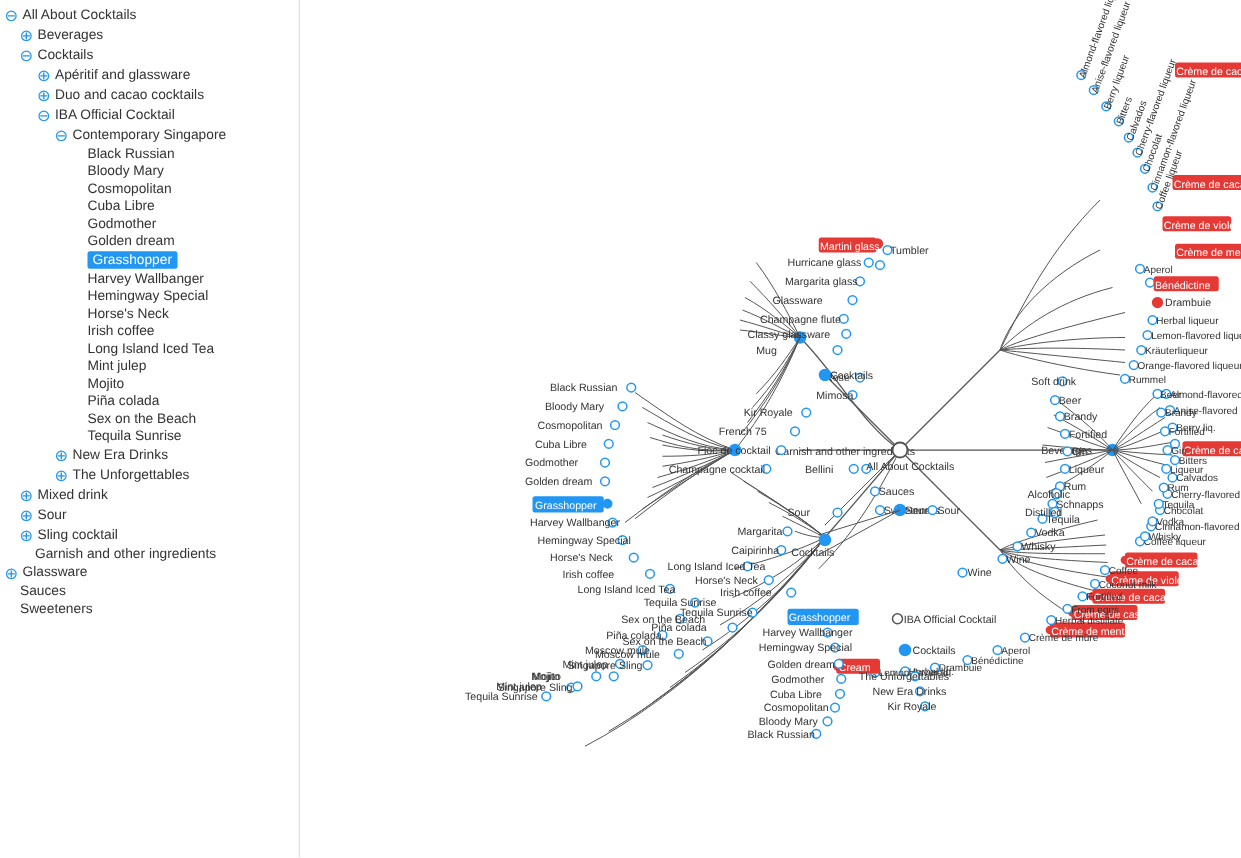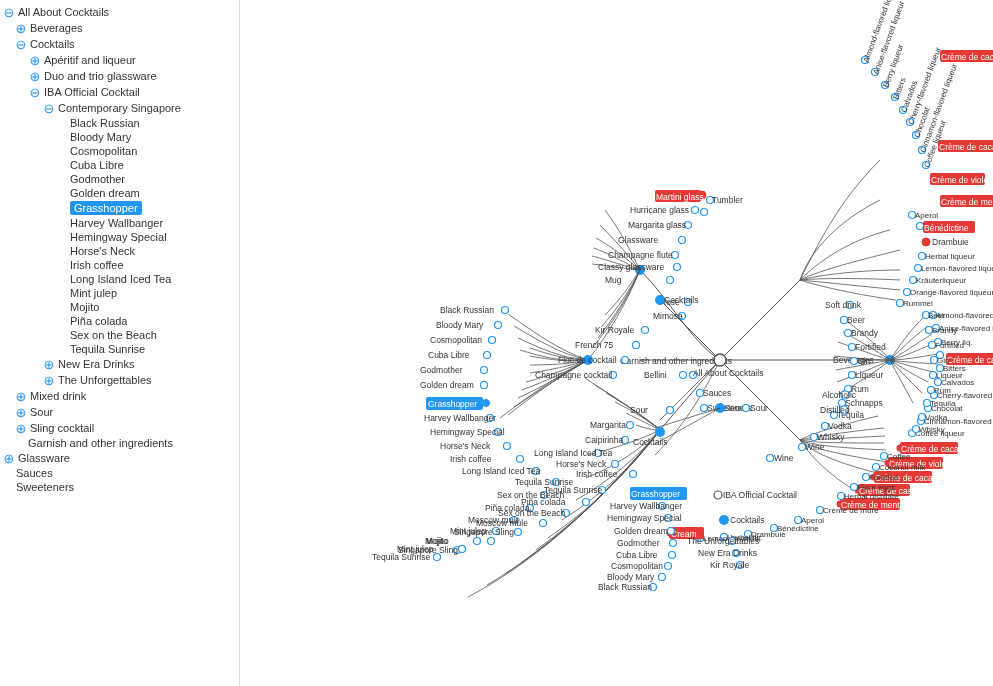--- a/index.html
+++ b/index.html
@@ -51,27 +51,27 @@
       <div class="tree-item indent-1">
         <span class="icon">
           <span class="icon-circle-minus">⊖</span>
         </span>
         <span class="label">Cocktails</span>
       </div>
       <div class="tree-item indent-2">
         <span class="icon">
           <span class="icon-circle-plus">⊕</span>
         </span>
-        <span class="label">Apéritif and liqueur</span>
+        <span class="label">Apéritif and glassware</span>
       </div>
       <div class="tree-item indent-2">
         <span class="icon">
           <span class="icon-circle-plus">⊕</span>
         </span>
-        <span class="label">Duo and trio glassware</span>
+        <span class="label">Duo and cacao cocktails</span>
       </div>
       <div class="tree-item indent-2">
         <span class="icon">
           <span class="icon-circle-minus">⊖</span>
         </span>
         <span class="label">IBA Official Cocktail</span>
       </div>
       <div class="tree-item indent-3">
         <span class="icon">
           <span class="icon-circle-minus">⊖</span>

